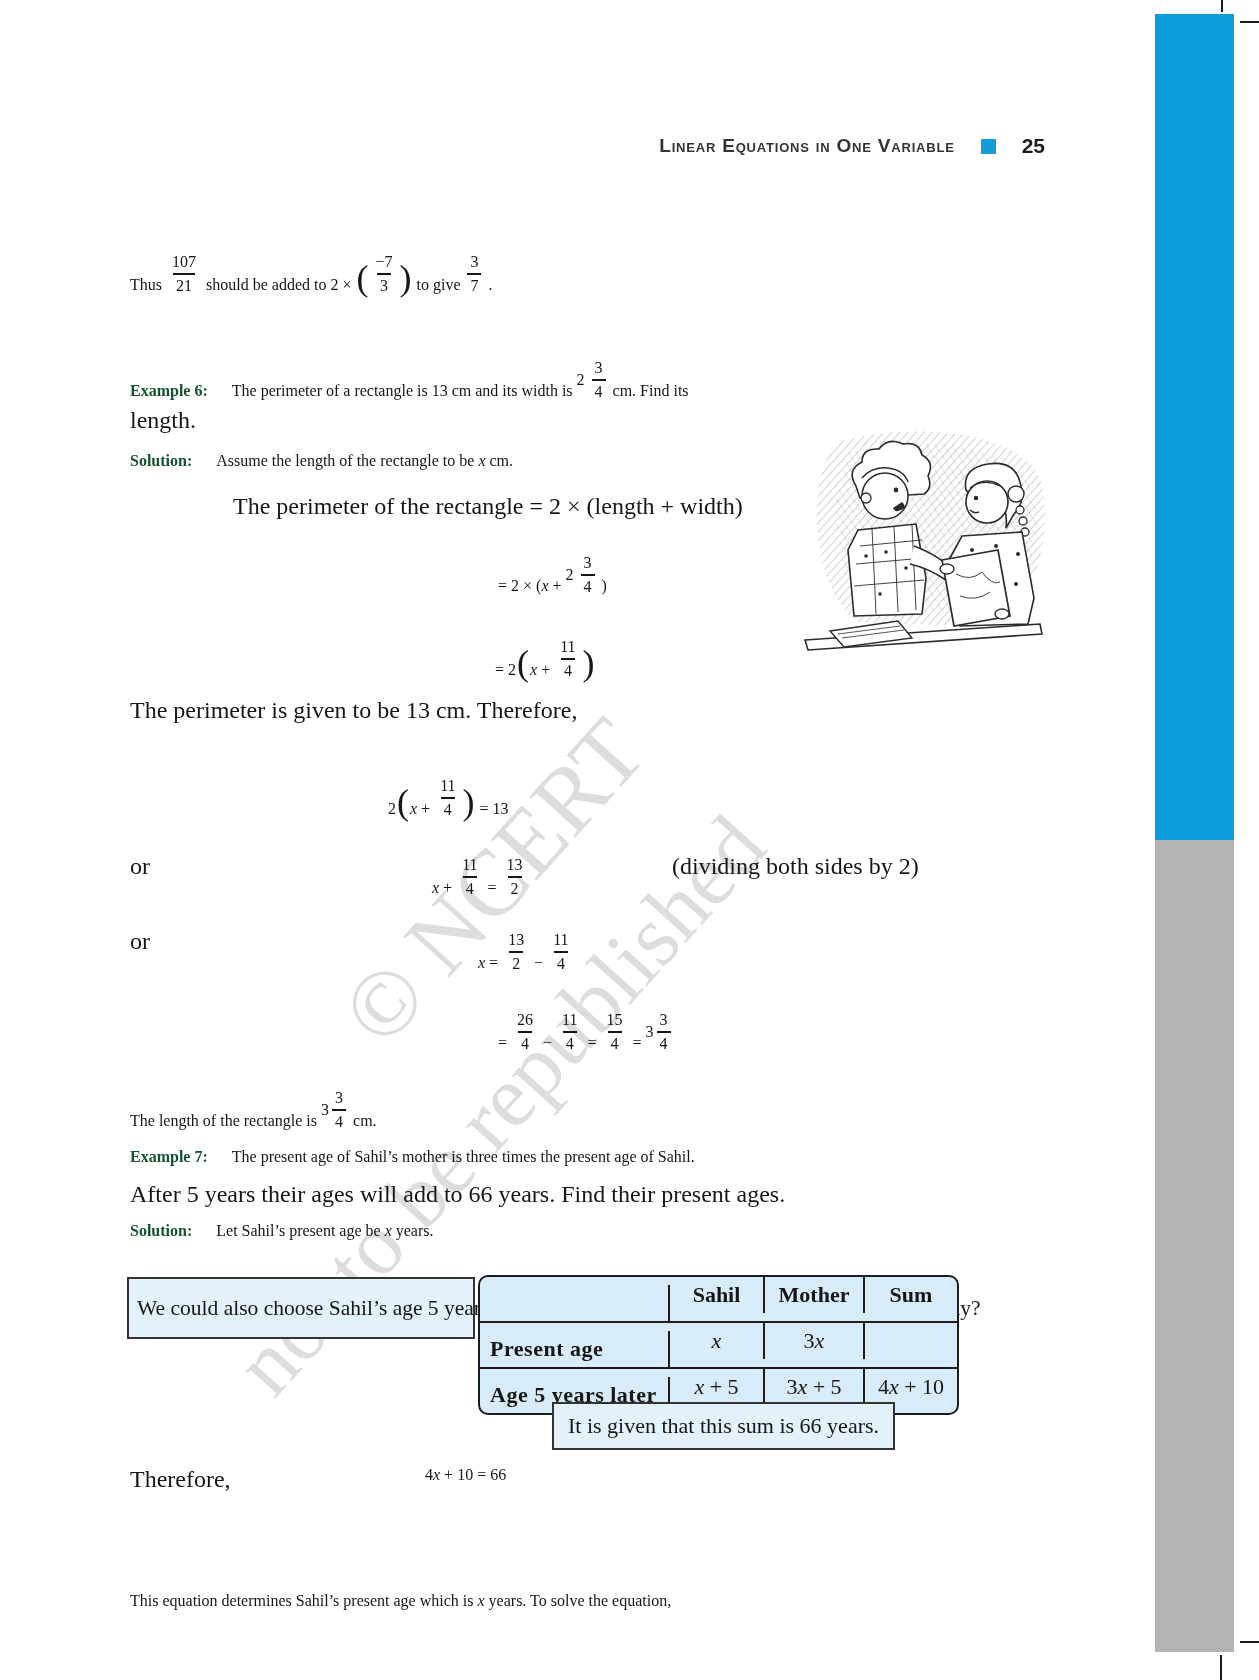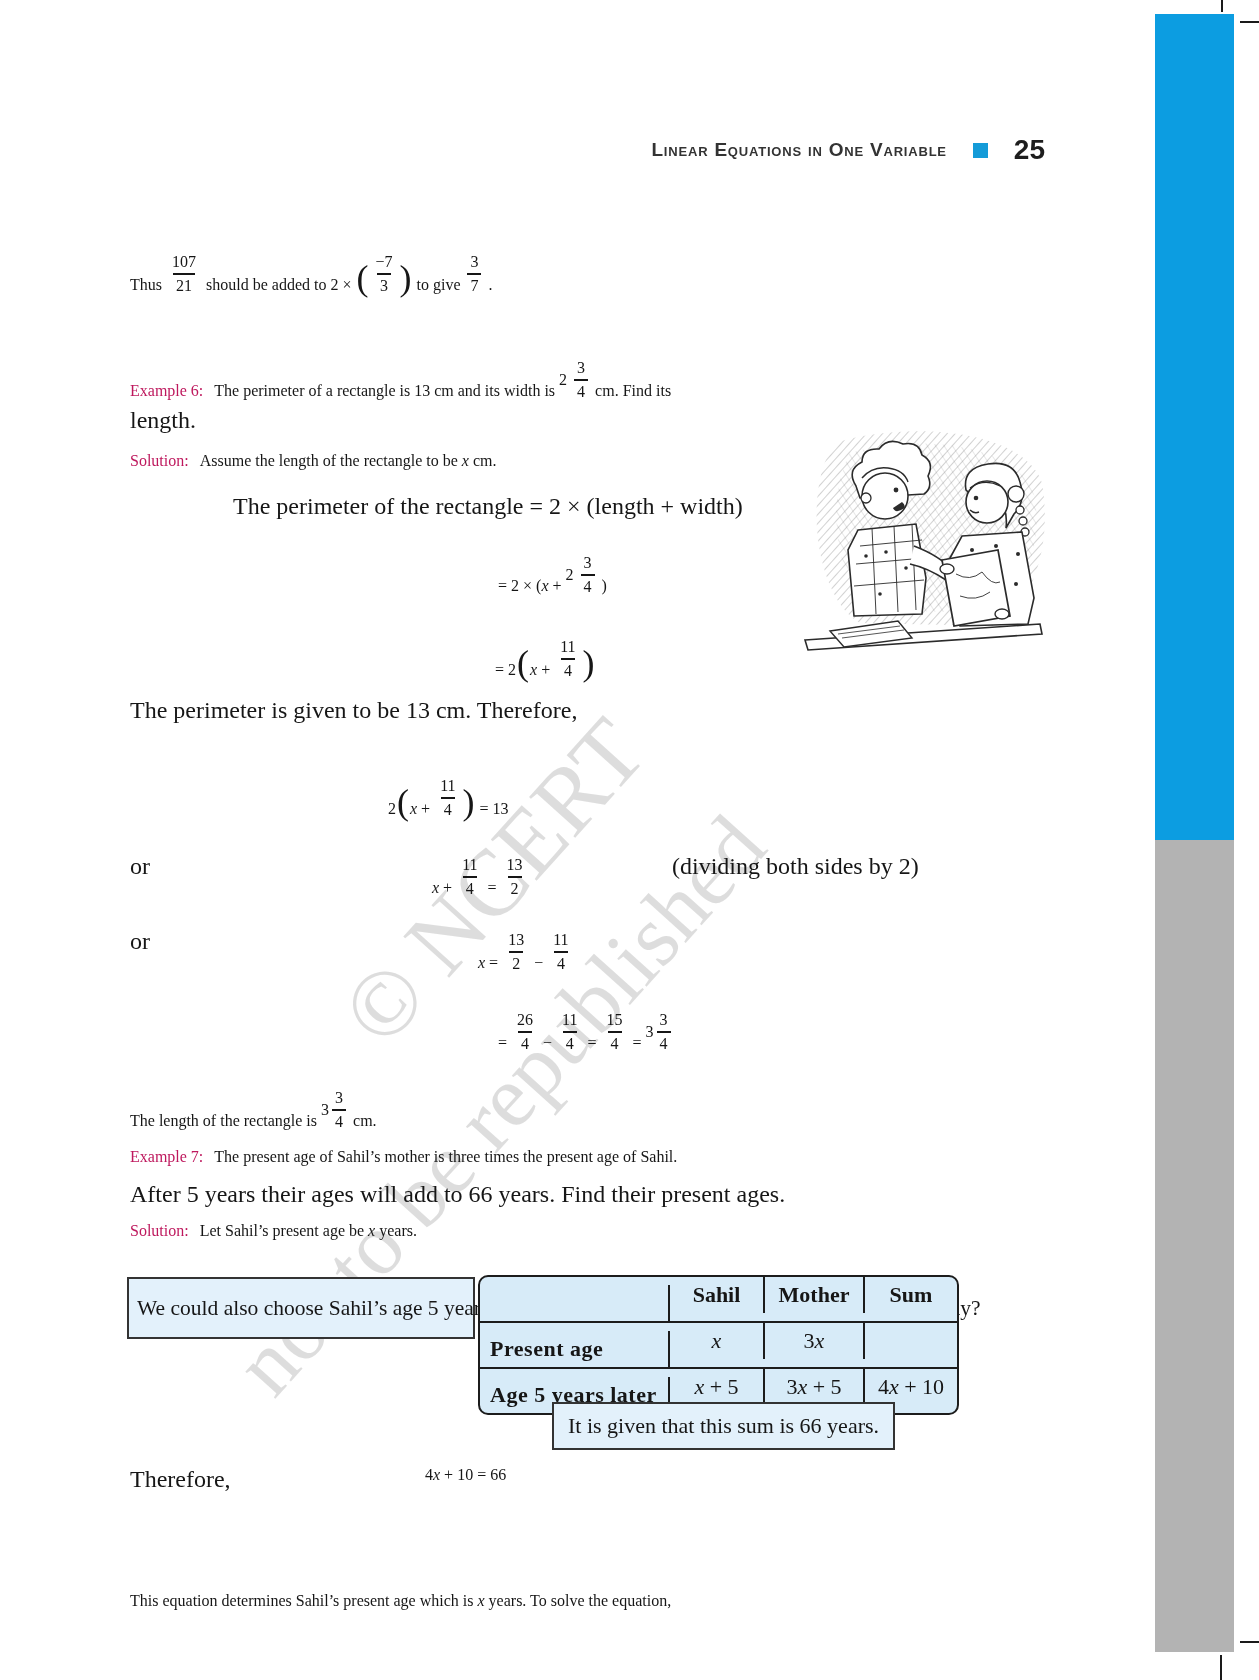--- a/index.html
+++ b/index.html
@@ -14,35 +14,35 @@
   .bar{position:absolute;z-index:2;}
   .bar-blue{left:1155px;top:14px;width:79px;height:826px;background:#0c9de1;}
   .bar-gray{left:1155px;top:840px;width:79px;height:812px;background:#b3b3b3;}
   .cmark{position:absolute;background:#1a1a1a;z-index:3;}
   
   .header{position:absolute;top:134px;left:0;width:1045px;display:flex;
           justify-content:flex-end;align-items:center;gap:26px;z-index:2;}
   .header-title{font-family:"Liberation Sans",sans-serif;font-variant:small-caps;
                 font-size:19px;font-weight:600;letter-spacing:.8px;color:#333;}
   .header-square{width:15px;height:15px;background:#149bd8;display:inline-block;}
-  .header-page{font-family:"Liberation Sans",sans-serif;font-size:28px;font-weight:bold;color:#1d1d1d;}
+  .header-page{font-family:"Liberation Sans",sans-serif;font-size:21px;font-weight:bold;color:#1d1d1d;}
   
   .mline{position:absolute;display:flex;align-items:flex-end;font-size:16px;
          white-space:nowrap;z-index:2;}
   .plainline{position:absolute;font-size:24px;white-space:nowrap;z-index:2;}
   .mt{white-space:pre;}
   .mv{white-space:pre;font-style:italic;}
   .mw{white-space:pre;}
   .frac{display:inline-flex;flex-direction:column;align-items:center;line-height:1;
         margin:0 3px;text-align:center;}
   .frac .fn{padding:0 3px 3px;}
   .frac .fd{border-top:2px solid #161616;padding:3px 3px 0;}
   .mixed{display:inline-flex;align-items:center;}
   .bigp{font-size:225%;font-weight:300;line-height:.9;display:inline-block;margin:0 1px;}
-  .exlabel{color:#be185d;font-weight:normal;margin-right:11px;white-space:pre;}
+  .exlabel{color:#14532d;font-weight:bold;margin-right:24px;white-space:pre;}
   
   .note-box{position:absolute;left:127px;top:1277px;width:348px;box-sizing:border-box;
             border:2.5px solid #333;background:#e3f1fb;text-align:center;
             font-size:21.5px;line-height:1.5;padding:13px 8px;z-index:2;}
   .sum-box{position:absolute;left:552px;top:1402px;border:2.2px solid #333;
            background:#e3f1fb;font-size:22px;padding:9px 14px;white-space:nowrap;z-index:2;}
   
   .ntable{position:absolute;left:478px;top:1275px;border:2.5px solid #1c1c1c;
           border-radius:10px;overflow:hidden;background:#d7ebf8;z-index:2;}
   .trow{display:grid;grid-template-columns:190px 95px 100px 92px;border-bottom:2.2px solid #1c1c1c;}

